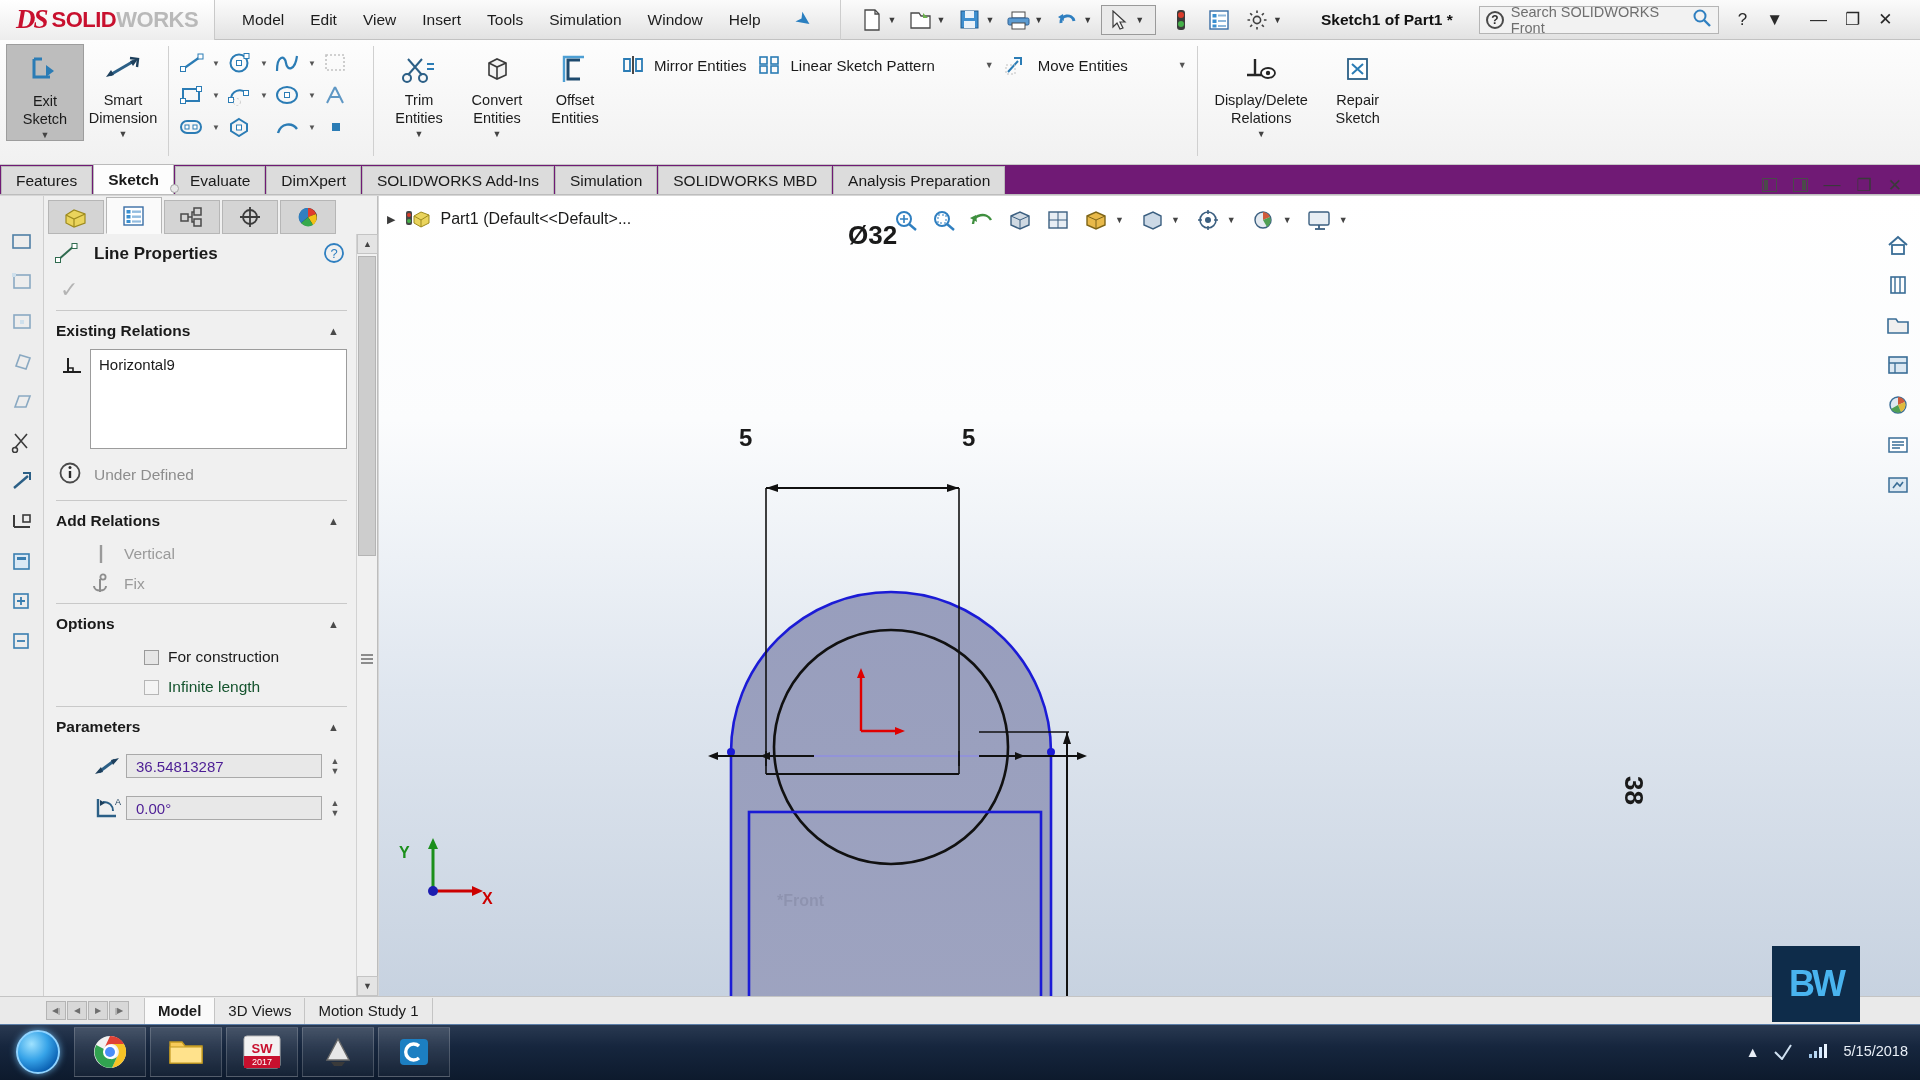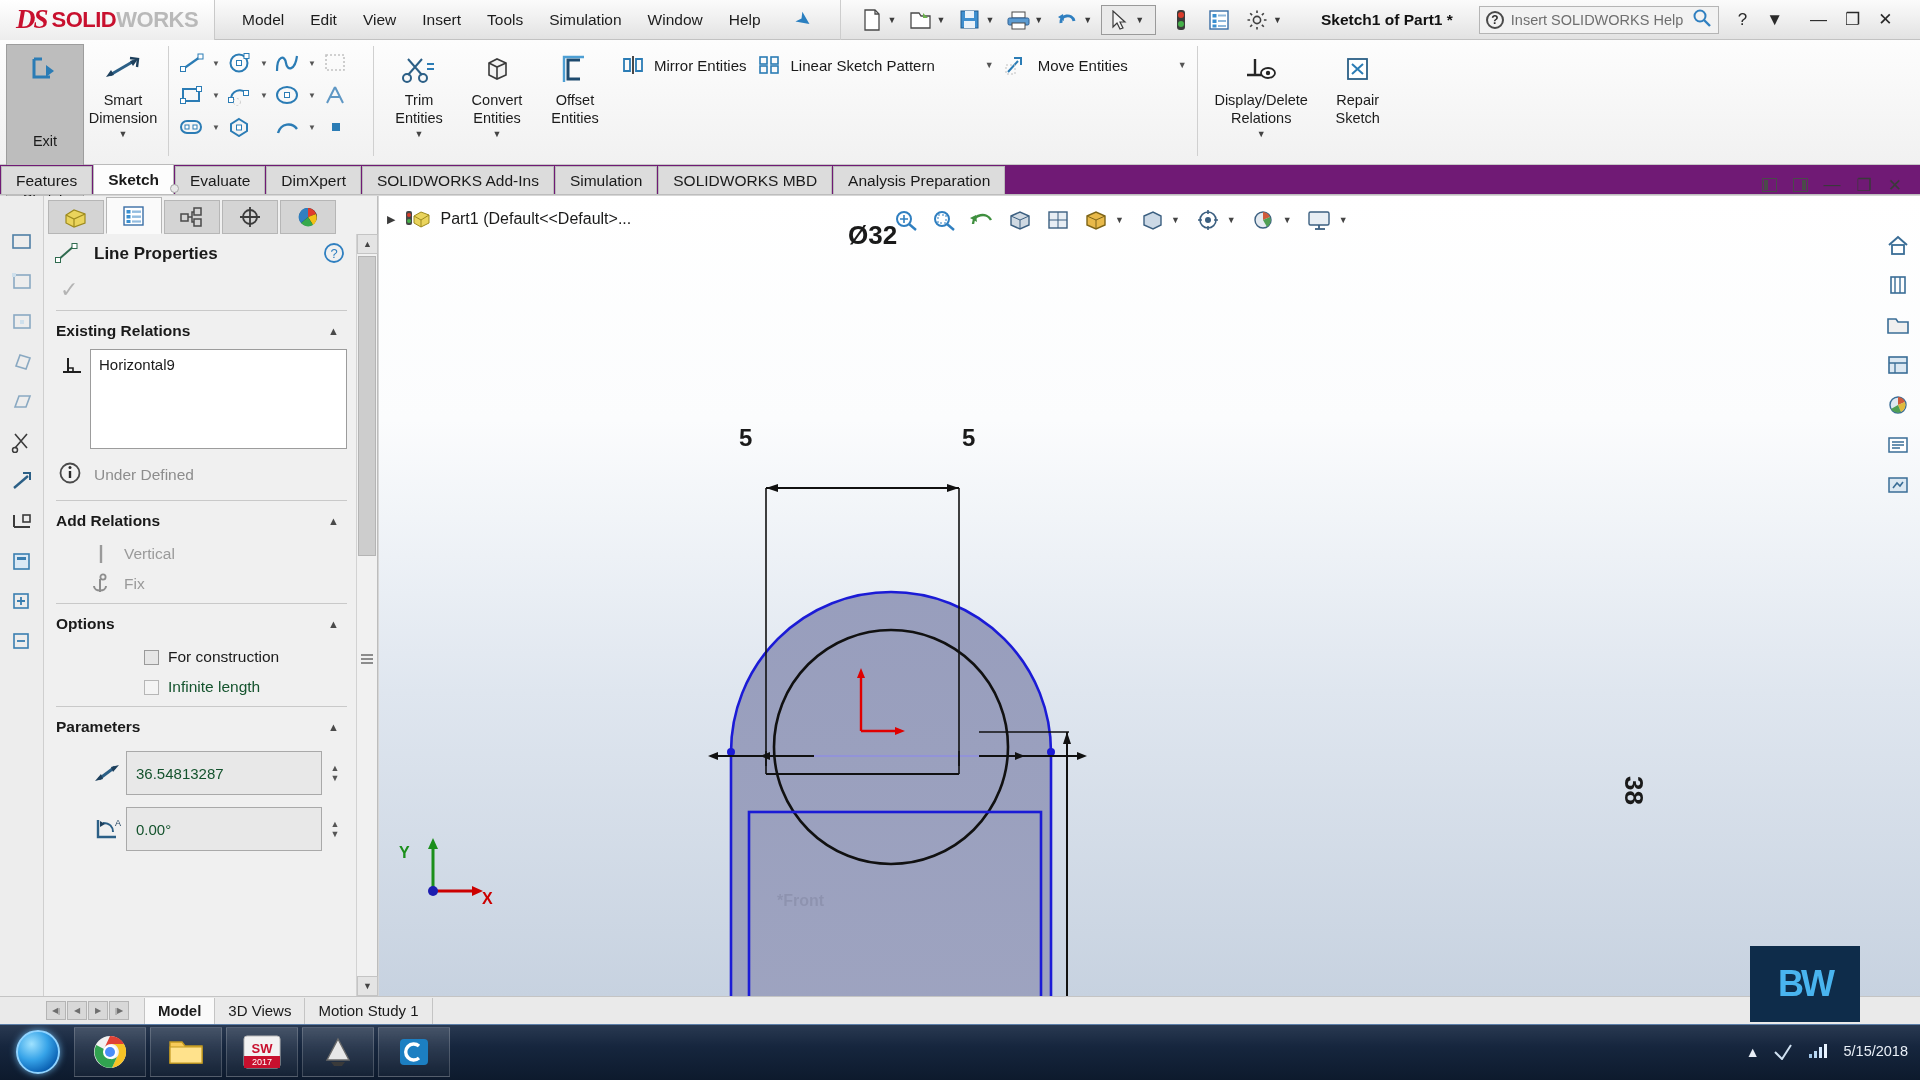--- a/index.html
+++ b/index.html
@@ -57,21 +57,21 @@
   .cmdbar {
     position:absolute; left:0; top:40px; width:1920px; height:125px;
     background:linear-gradient(to bottom,#fdfdfd,#f1f1f1);
     border-bottom:1px solid #c8c8c8;
     display:flex; align-items:flex-start;
   }
   .cm-group { display:flex; align-items:flex-start; height:123px; padding:4px 6px; }
   .cm-div { width:1px; height:110px; background:#d0d0d0; margin-top:6px; }
   .cm-btn { width:78px; display:flex; flex-direction:column; align-items:center;
      padding:6px 2px 0; }
-  .cm-btn.active { background:#bdbdbd; border:1px solid #9d9d9d;gap:40px; }
+  .cm-btn.active { background:#bdbdbd; border:1px solid #9d9d9d; }
   .cm-ico { height:40px; display:flex; align-items:center; justify-content:center; }
   .cm-lbl { font-size:14.5px; text-align:center; line-height:1.12; color:#1b1b1b; margin-top:2px;}
   .cm-caret { font-size:9px; color:#444; margin-top:3px; }
   .mini-grid { display:grid; grid-template-columns:repeat(4,auto); gap:2px 0; padding-top:4px;}
   .mini-cell { display:flex; align-items:center; }
   .mini-ico { width:34px; height:30px; display:flex; align-items:center; justify-content:center;}
   .mini-car { font-size:8px; color:#555; width:14px; text-align:center; }
   .row-list { display:flex; padding-top:6px; }
   .row-item { display:flex; align-items:center; height:30px; padding:0 4px; }
   .row-item .ri-ico { width:30px; display:flex; justify-content:center; }
@@ -129,22 +129,22 @@
   .arel { display:flex; align-items:center; height:30px; padding-left:38px; }
   .arel .ai { width:30px; display:flex; justify-content:center; }
   .arel .al { margin-left:8px; color:#9a9a9a; font-size:15.5px; }
   .optrow { display:flex; align-items:center; height:30px; padding-left:96px; }
   .cbx { width:15px; height:15px; border:1px solid #9a9a9a; background:#e6e6e6;
       margin-right:9px; }
   .optrow .ol { font-size:15.5px; }
   .optrow.dim .ol { color:#14532d; }
   .param-row { display:flex; align-items:center; padding:6px 10px 6px 42px; }
   .param-ico { width:36px; display:flex; justify-content:center; }
-  .param-inp { flex:1; height:44px; background:#e8e8e8; border:1px solid #a9a9a9;
-      display:flex; align-items:center; padding-left:9px; color:#14532d; font-size:15px; }
+  .param-inp { flex:1; height:24px; background:#e8e8e8; border:1px solid #a9a9a9;
+      display:flex; align-items:center; padding-left:9px; color:#4c1d95; font-size:15px; }
   .spin { width:20px; height:30px; display:flex; flex-direction:column;
       justify-content:center; align-items:center; margin-left:3px; color:#555; font-size:9px;}
   .pm-scroll { position:absolute; right:0; top:38px; width:21px; bottom:0;
       background:#f1f1f1; border-left:1px solid #d2d2d2; }
   .pm-scroll .up,.pm-scroll .dn { width:21px; height:20px; background:#e4e4e4;
       display:flex; align-items:center; justify-content:center; font-size:9px; color:#444;
       border:1px solid #c4c4c4;}
   .pm-scroll .dn { position:absolute; bottom:0; }
   .pm-scroll .thumb { position:absolute; top:22px; left:1px; width:18px; height:300px;
       background:#cdcdcd; border:1px solid #b4b4b4; }
@@ -205,21 +205,21 @@
   .orb { width:44px; height:44px; border-radius:50%;
       background:radial-gradient(circle at 34% 30%, #9fe2ff 0%, #36a3e8 42%, #0c63b4 75%, #063a78 100%);
       border:2px solid #8fd3ff; box-shadow:0 0 7px rgba(120,200,255,.75); }
   .tbapp { width:72px; height:50px; margin-left:4px; display:flex; align-items:center;
       justify-content:center; border:1px solid rgba(255,255,255,.18);
       background:linear-gradient(to bottom,rgba(255,255,255,.14),rgba(255,255,255,.03)); }
   .tray { margin-left:auto; display:flex; align-items:center; color:#e8eef6;
       font-size:14px; padding-right:12px; gap:14px; }
   .clock { display:flex; flex-direction:column; align-items:center; line-height:1.2;
       font-size:14.5px; }
-  .bw-badge { position:absolute; right:60px; bottom:58px; width:110px; height:76px;
+  .bw-badge { position:absolute; right:60px; bottom:58px; width:88px; height:76px;
       background:#0e2c4a; display:flex; align-items:center; justify-content:center;
       color:#49b4ef; font-weight:bold; font-size:36px; letter-spacing:-3px;
       font-family:"Liberation Sans",sans-serif; }
 </style>
 </head>
 <body>
 
 <div class="app">
 
   <div class="titlebar">
@@ -320,21 +320,21 @@
               <path d="M12 2.5v2.6M12 18.9v2.6M2.5 12h2.6M18.9 12h2.6M5.2 5.2l1.9 1.9M16.9 16.9l1.9 1.9M18.8 5.2l-1.9 1.9M7.1 16.9l-1.9 1.9"></path>
             </g>
           </svg>
       </div>
         <span class="caret">▼</span>
 
       <div class="doc-title">Sketch1 of Part1 *</div>
 
       <div class="search-box">
         <span class="q">?</span>
-        <span class="ph">Insert SOLIDWORKS Help</span>
+        <span class="ph">Search SOLIDWORKS Front</span>
         <span>
           <svg width="20" height="20">
               <circle cx="8" cy="8" r="5.5" fill="none" stroke="#2f7fc0" stroke-width="2"></circle>
               <path d="M12 12 l6 6" stroke="#2f7fc0" stroke-width="2.4"></path>
             </svg>
         </span>
       </div>
 
       <div class="win-ctl">
         <span>?</span>

